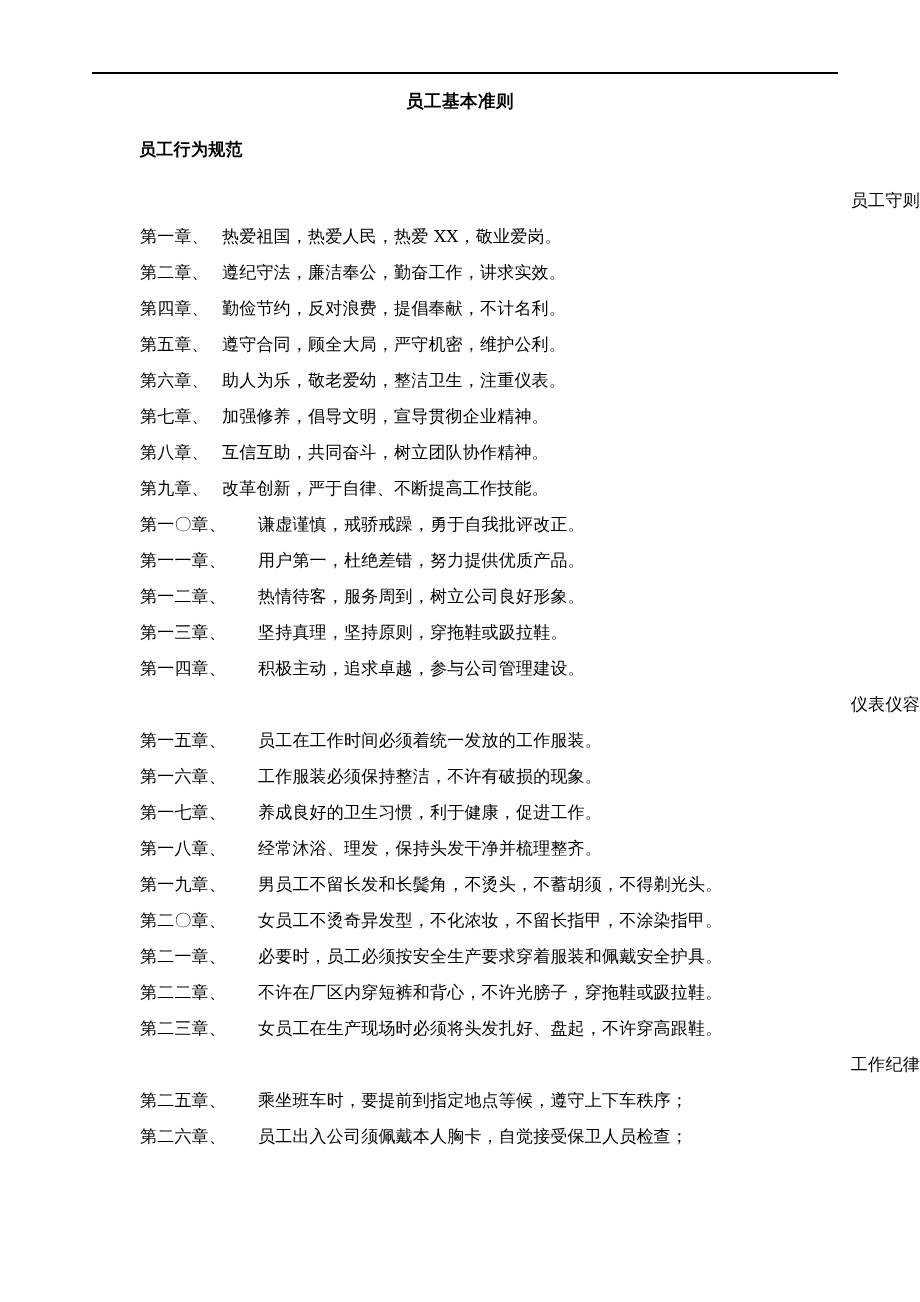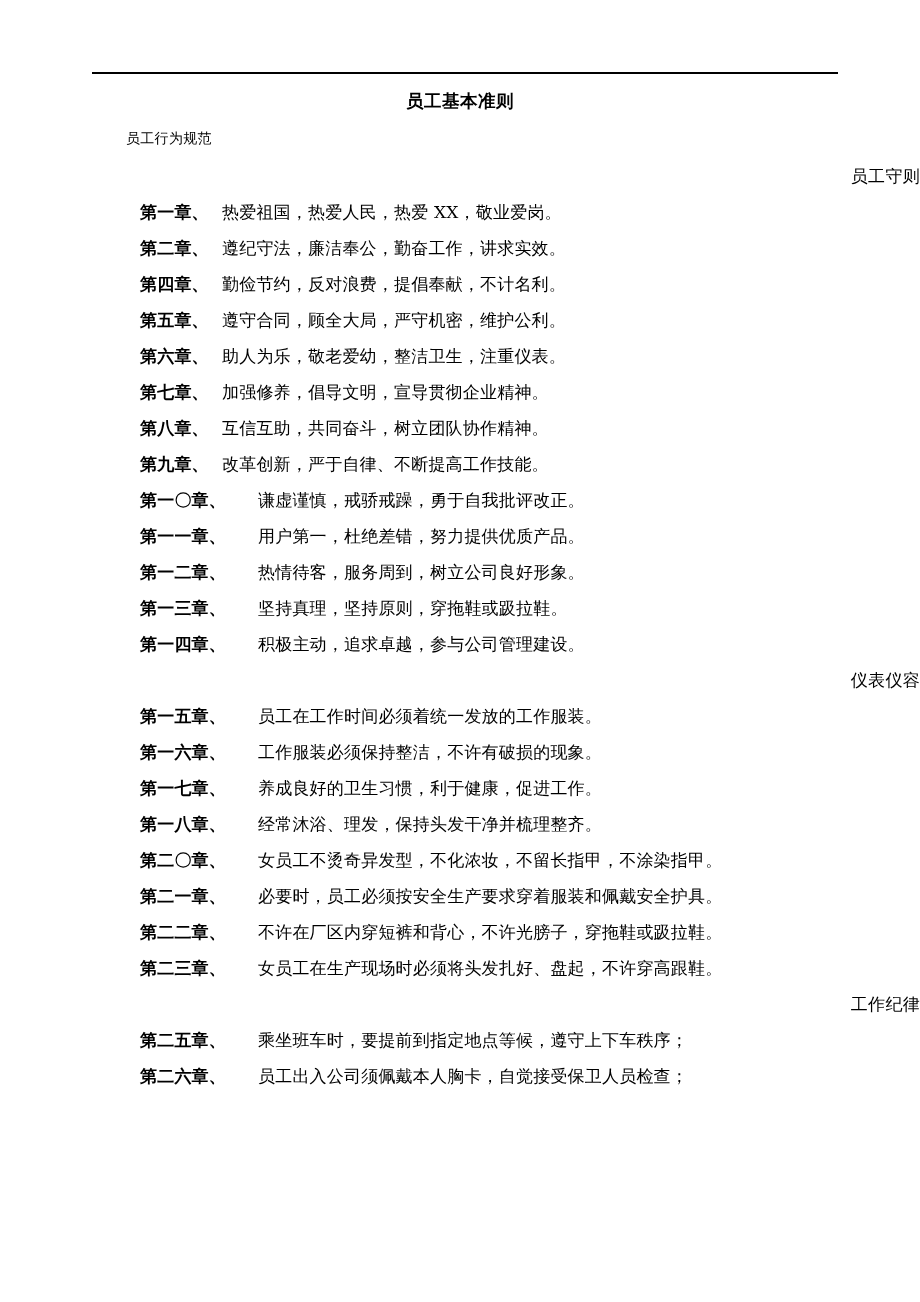--- a/index.html
+++ b/index.html
@@ -47,24 +47,24 @@
     text-align: center;
     font-size: 17.5px;
     font-weight: bold;
     line-height: 30px;
     letter-spacing: 0.5px;
     margin: 0 0 6px 0;
     padding: 0;
   }
 
   .section-heading {
-    font-size: 14px;
-    font-weight: normal;
+    font-size: 17px;
+    font-weight: bold;
     line-height: 32px;
-    margin: 4px;
+    margin: 17px;
     padding: 0 0 0 122px;
     letter-spacing: 0.3px;
   }
 
   .subsection-heading {
     font-size: 17px;
     font-weight: normal;
     line-height: 36px;
     margin: 0;
     padding: 0 0 0 160px;
@@ -80,21 +80,20 @@
     line-height: 36px;
     height: 36px;
     padding: 0 0 0 140px;
     margin: 0;
     white-space: nowrap;
     letter-spacing: 0.2px;
   }
   .clause .label {
     display: inline-block;
     vertical-align: top;
-    font-weight: bold;
   }
   .clause .body {
     display: inline-block;
     vertical-align: top;
   }
   
   .clause.w4 .label { width: 82px; }
   
   .clause.w5 .label { width: 118px; }
 </style>
@@ -161,20 +160,23 @@
     <div class="clause w5">
       <span class="label">第一六章、</span><span class="body">工作服装必须保持整洁，不许有破损的现象。</span>
     </div>
     <div class="clause w5">
       <span class="label">第一七章、</span><span class="body">养成良好的卫生习惯，利于健康，促进工作。</span>
     </div>
     <div class="clause w5">
       <span class="label">第一八章、</span><span class="body">经常沐浴、理发，保持头发干净并梳理整齐。</span>
     </div>
     <div class="clause w5">
+      <span class="label">第一九章、</span><span class="body">男员工不留长发和长鬓角，不烫头，不蓄胡须，不得剃光头。</span>
+    </div>
+    <div class="clause w5">
       <span class="label">第二〇章、</span><span class="body">女员工不烫奇异发型，不化浓妆，不留长指甲，不涂染指甲。</span>
     </div>
     <div class="clause w5">
       <span class="label">第二一章、</span><span class="body">必要时，员工必须按安全生产要求穿着服装和佩戴安全护具。</span>
     </div>
     <div class="clause w5">
       <span class="label">第二二章、</span><span class="body">不许在厂区内穿短裤和背心，不许光膀子，穿拖鞋或趿拉鞋。</span>
     </div>
     <div class="clause w5">
       <span class="label">第二三章、</span><span class="body">女员工在生产现场时必须将头发扎好、盘起，不许穿高跟鞋。</span>

